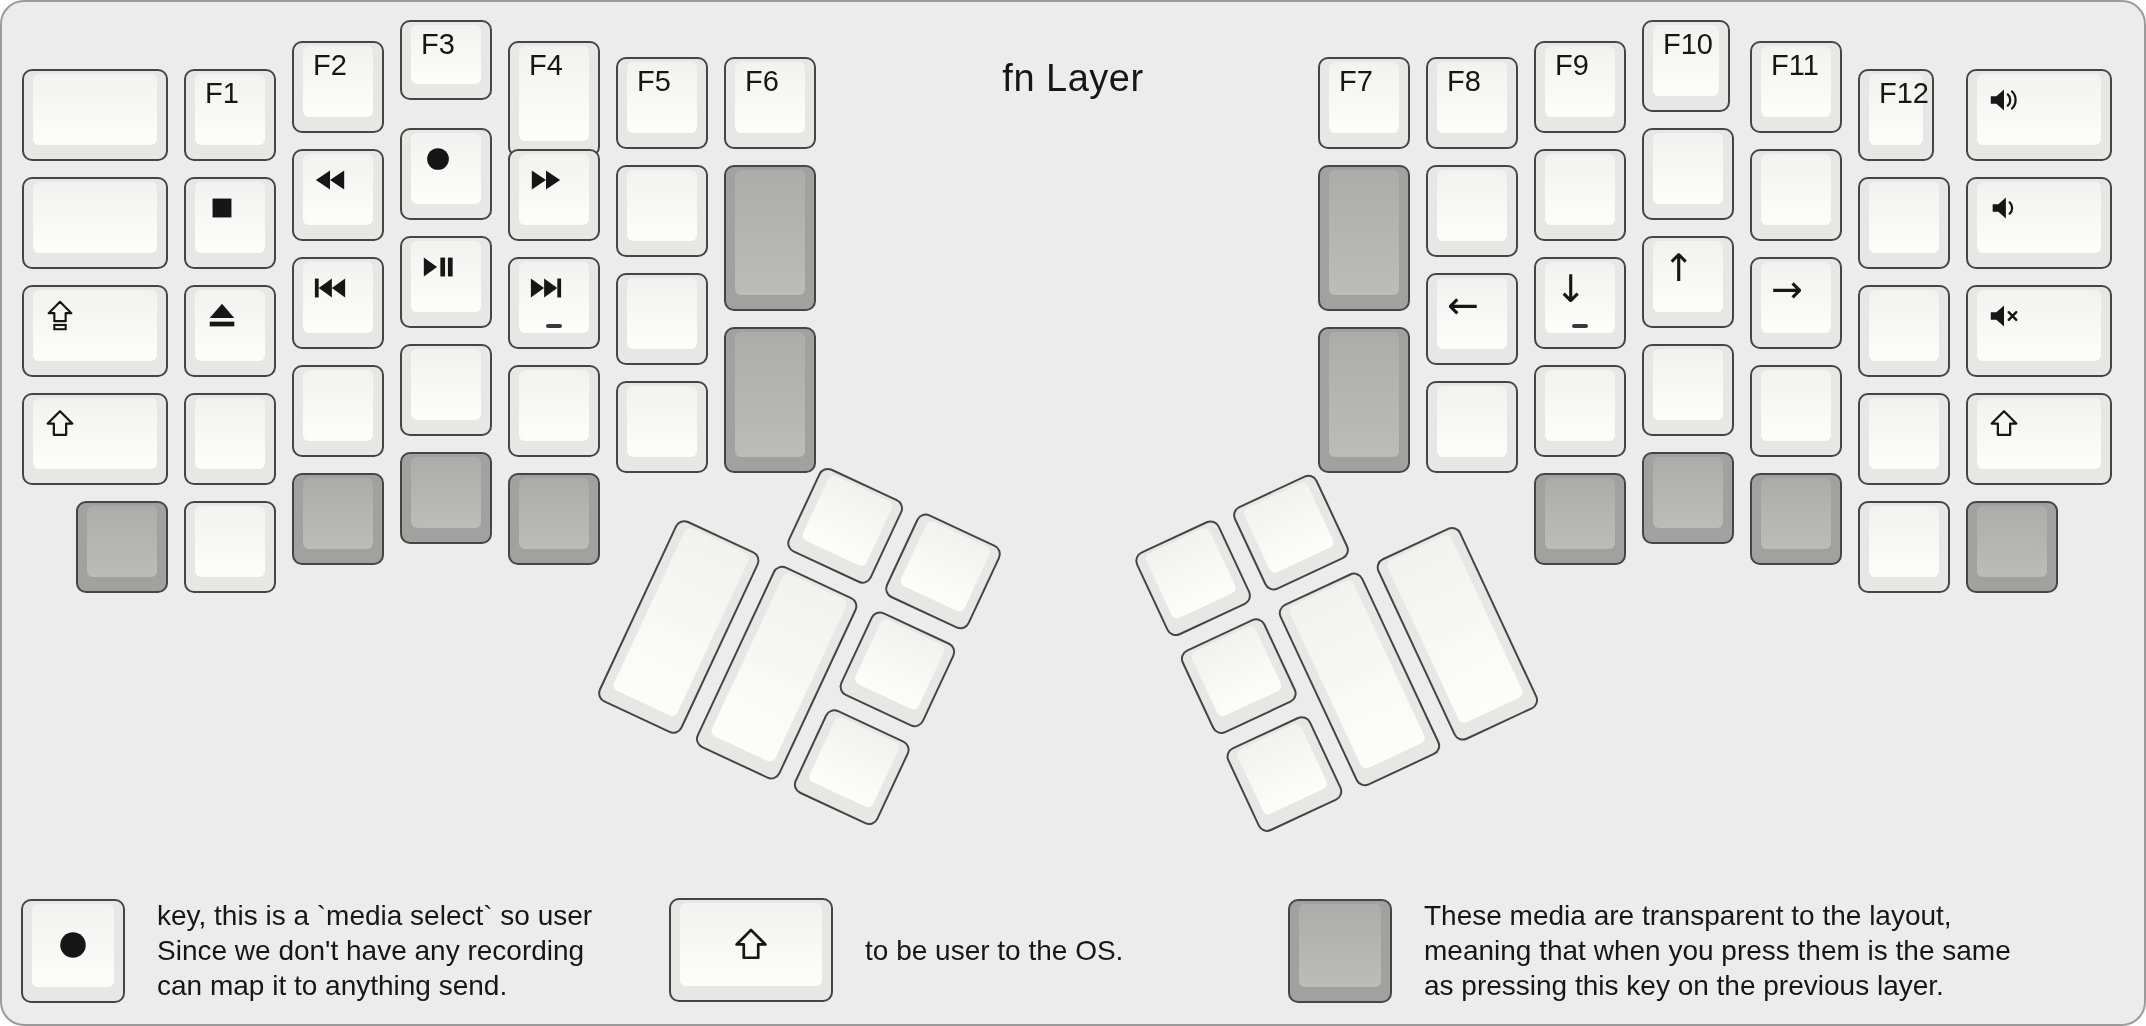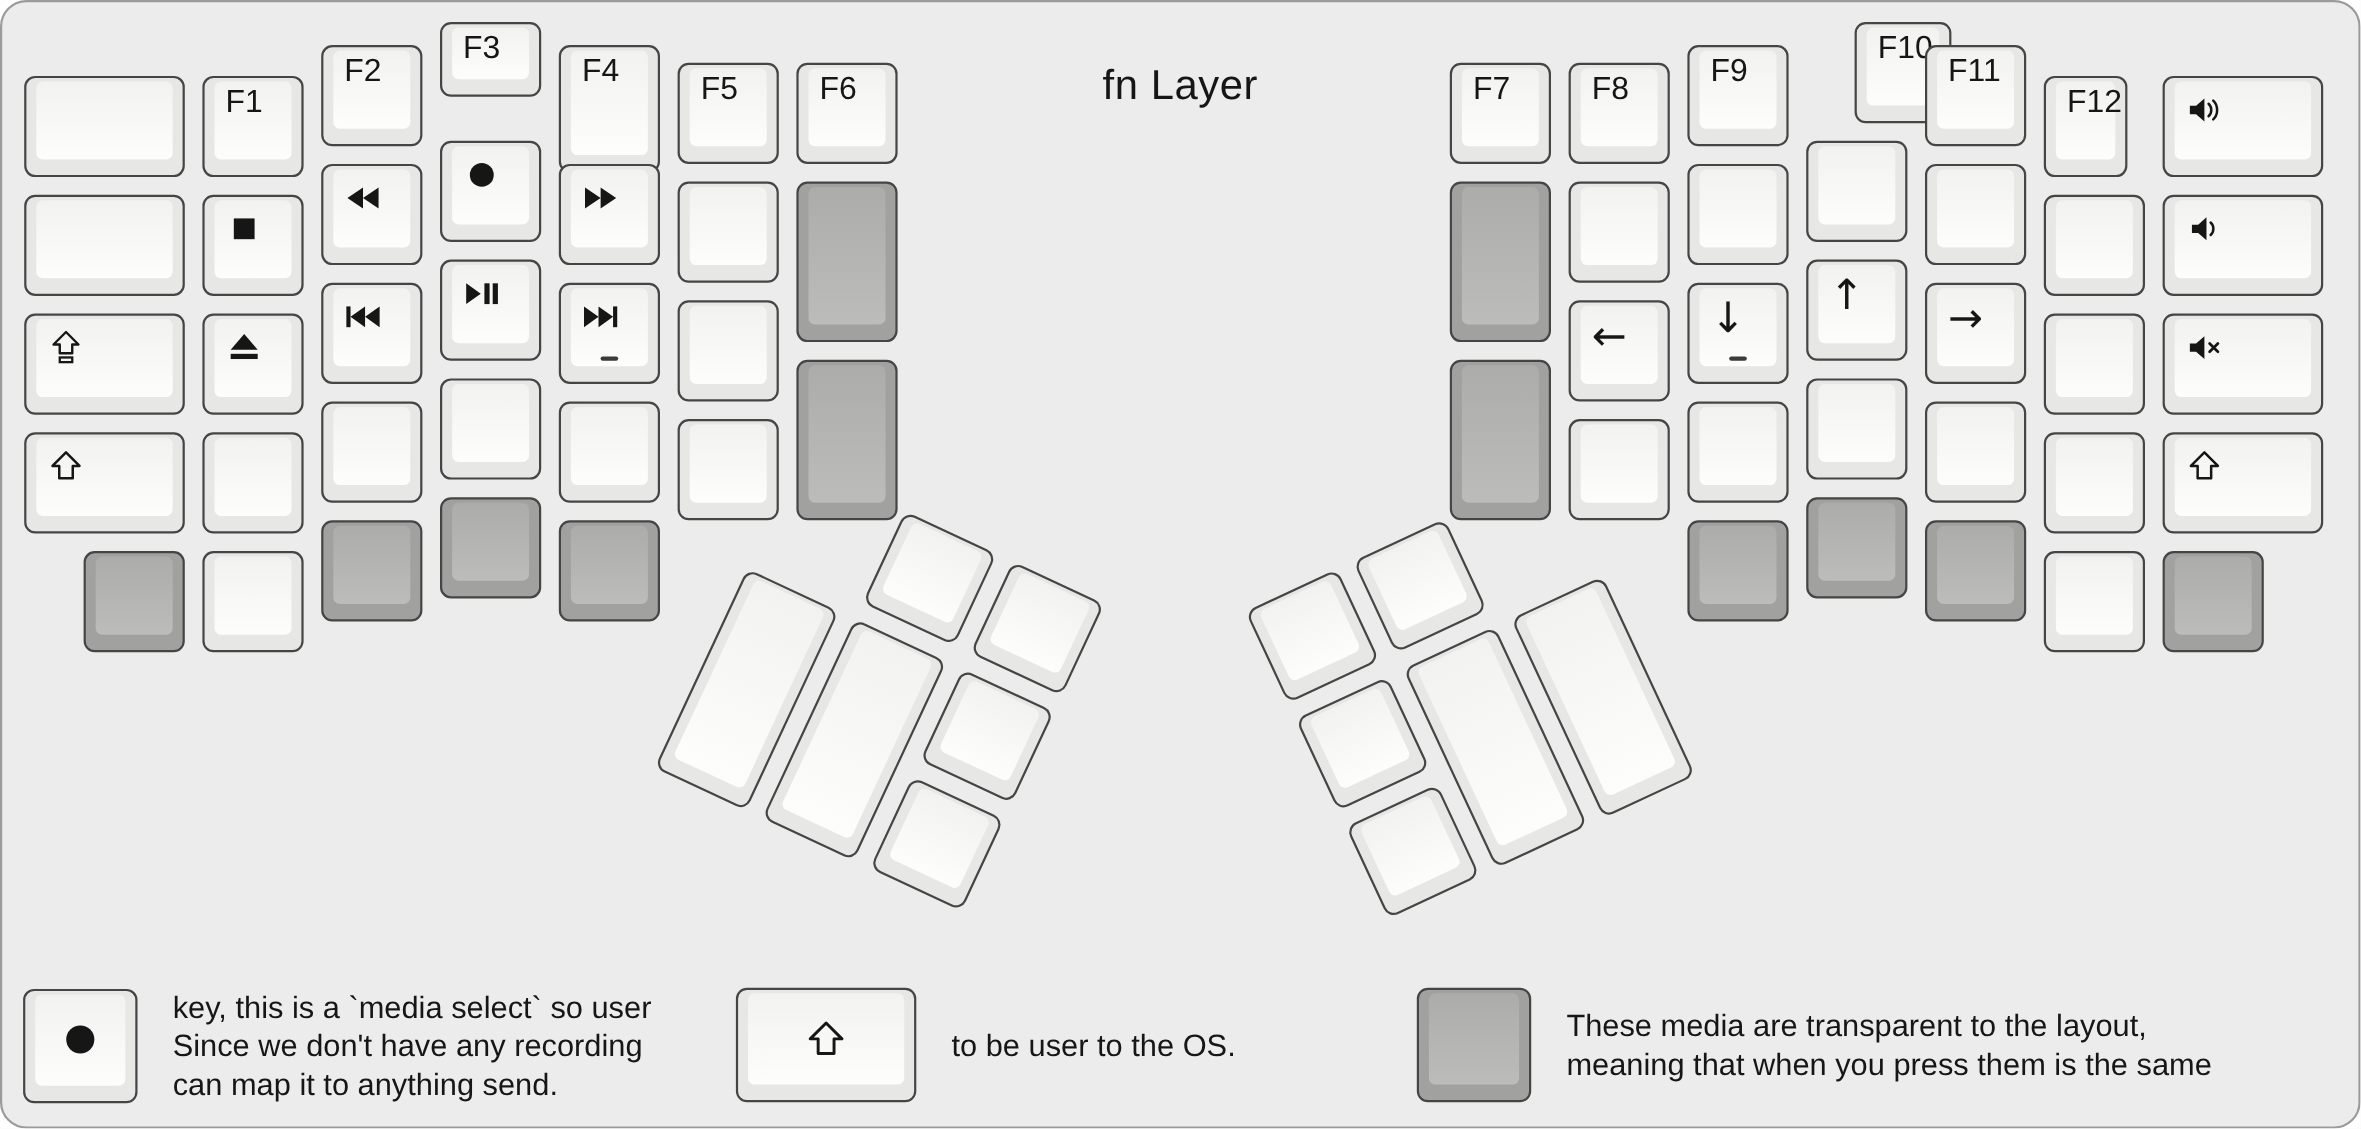--- a/index.html
+++ b/index.html
@@ -132,21 +132,21 @@
             </svg>
           </span>
         </div>
       </div>
       <div class="key key-white" style="left: 270px; top: 345px; width: 92px; height: 92px;">
         <div class="key-top"></div>
       </div>
       <div class="key key-gray" style="left: 270px; top: 453px; width: 92px; height: 92px;">
         <div class="key-top"></div>
       </div>
-      <div class="key key-white" style="left: 378px; top: 0px; width: 92px; height: 68px;">
+      <div class="key key-white" style="left: 378px; top: 0px; width: 92px; height: 80px;">
         <div class="key-top">
           <span class="key-label">F3</span>
         </div>
       </div>
       <div class="key key-white" style="left: 378px; top: 108px; width: 92px; height: 92px;">
         <div class="key-top">
           <span class="key-icon">
             <svg viewBox="0 0 36 36">
               <circle cx="18" cy="18" r="11.5" fill="#161616"></circle>
             </svg>
@@ -270,21 +270,21 @@
           <span class="key-glyph">↓</span>
           <span class="nub"></span>
         </div>
       </div>
       <div class="key key-white" style="left: 216px; top: 345px; width: 92px; height: 92px;">
         <div class="key-top"></div>
       </div>
       <div class="key key-gray" style="left: 216px; top: 453px; width: 92px; height: 92px;">
         <div class="key-top"></div>
       </div>
-      <div class="key key-white" style="left: 324px; top: 0px; width: 88px; height: 92px; margin-left: 44px;">
+      <div class="key key-white" style="left: 324px; top: 0px; width: 88px; height: 92px;">
         <div class="key-top">
           <span class="key-label">F10</span>
         </div>
       </div>
       <div class="key key-white" style="left: 324px; top: 108px; width: 92px; height: 92px;">
         <div class="key-top"></div>
       </div>
       <div class="key key-white" style="left: 324px; top: 216px; width: 92px; height: 92px;">
         <div class="key-top">
           <span class="key-glyph">↑</span>
@@ -447,16 +447,17 @@
           <div>to be user to the OS.</div>
         </div>
       </div>
       <div class="legend-item" style="left: 1286px;">
         <div class="key key-gray" style="left: 0px; top: 0px; width: 104px; height: 104px; position: relative;">
           <div class="key-top center"></div>
         </div>
         <div class="legend-text">
           <div>These media are transparent to the layout,</div>
           <div>meaning that when you press them is the same</div>
+          <div>as pressing this key on the previous layer.</div>
         </div>
       </div>
     </div>
 </div>
 
 </body></html>

